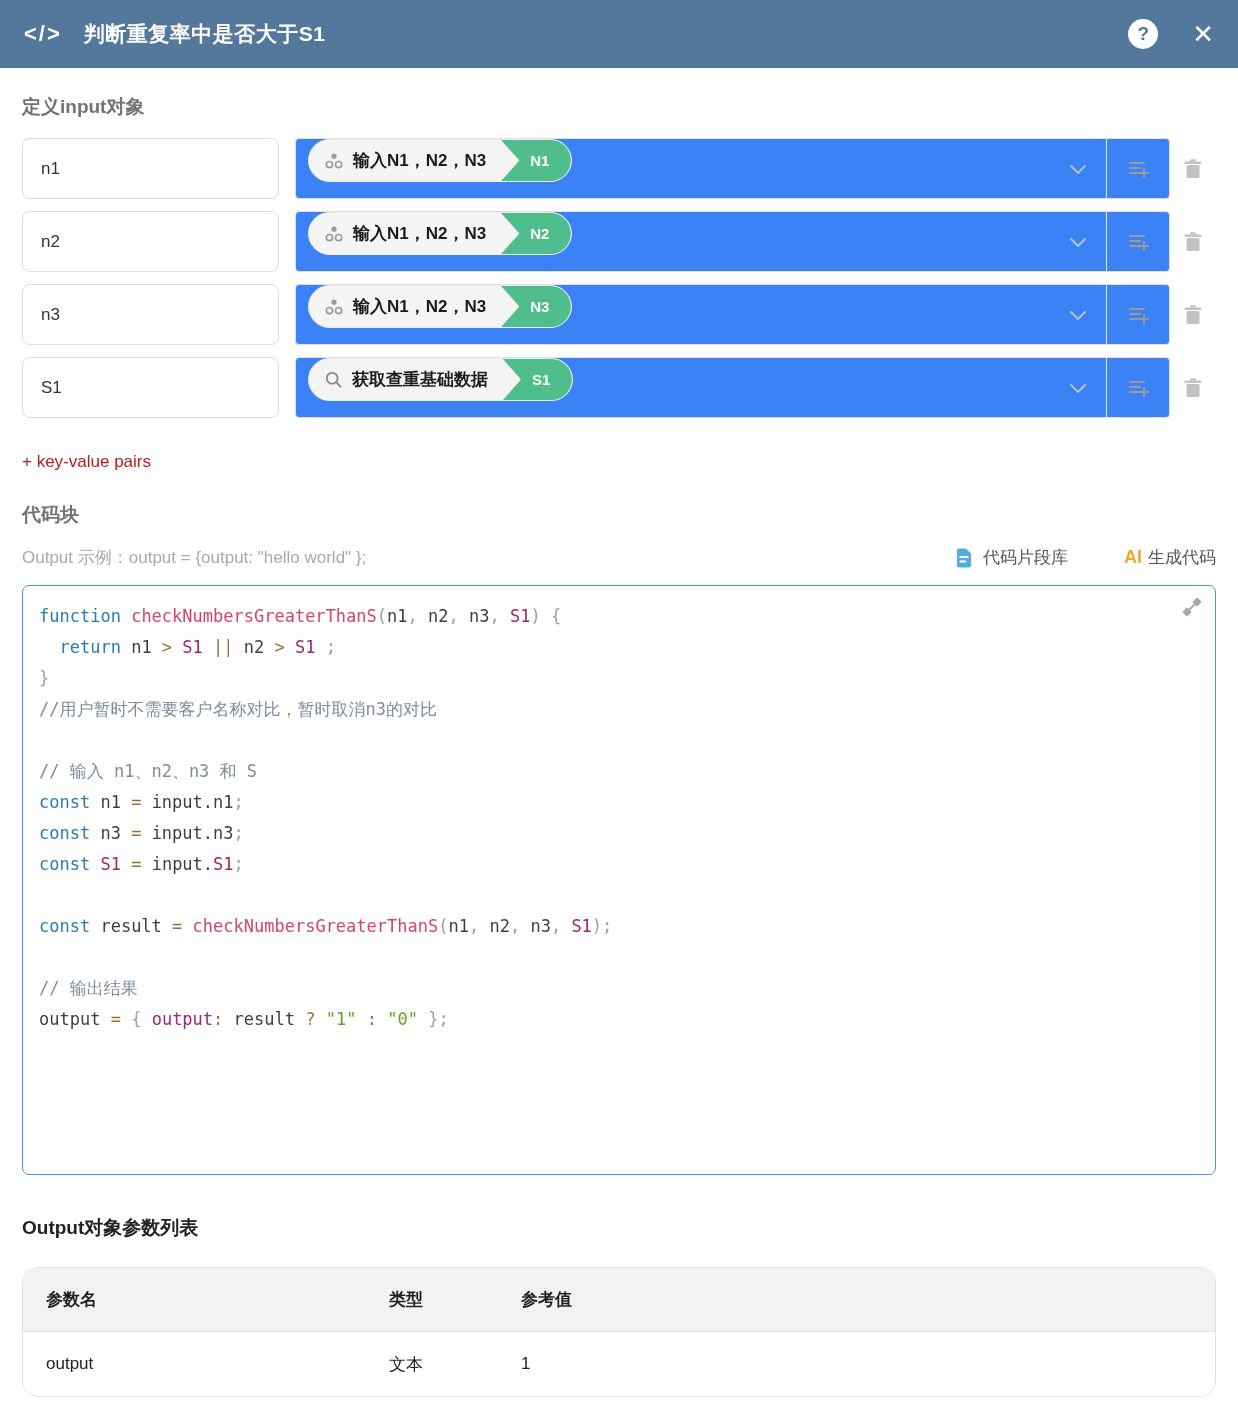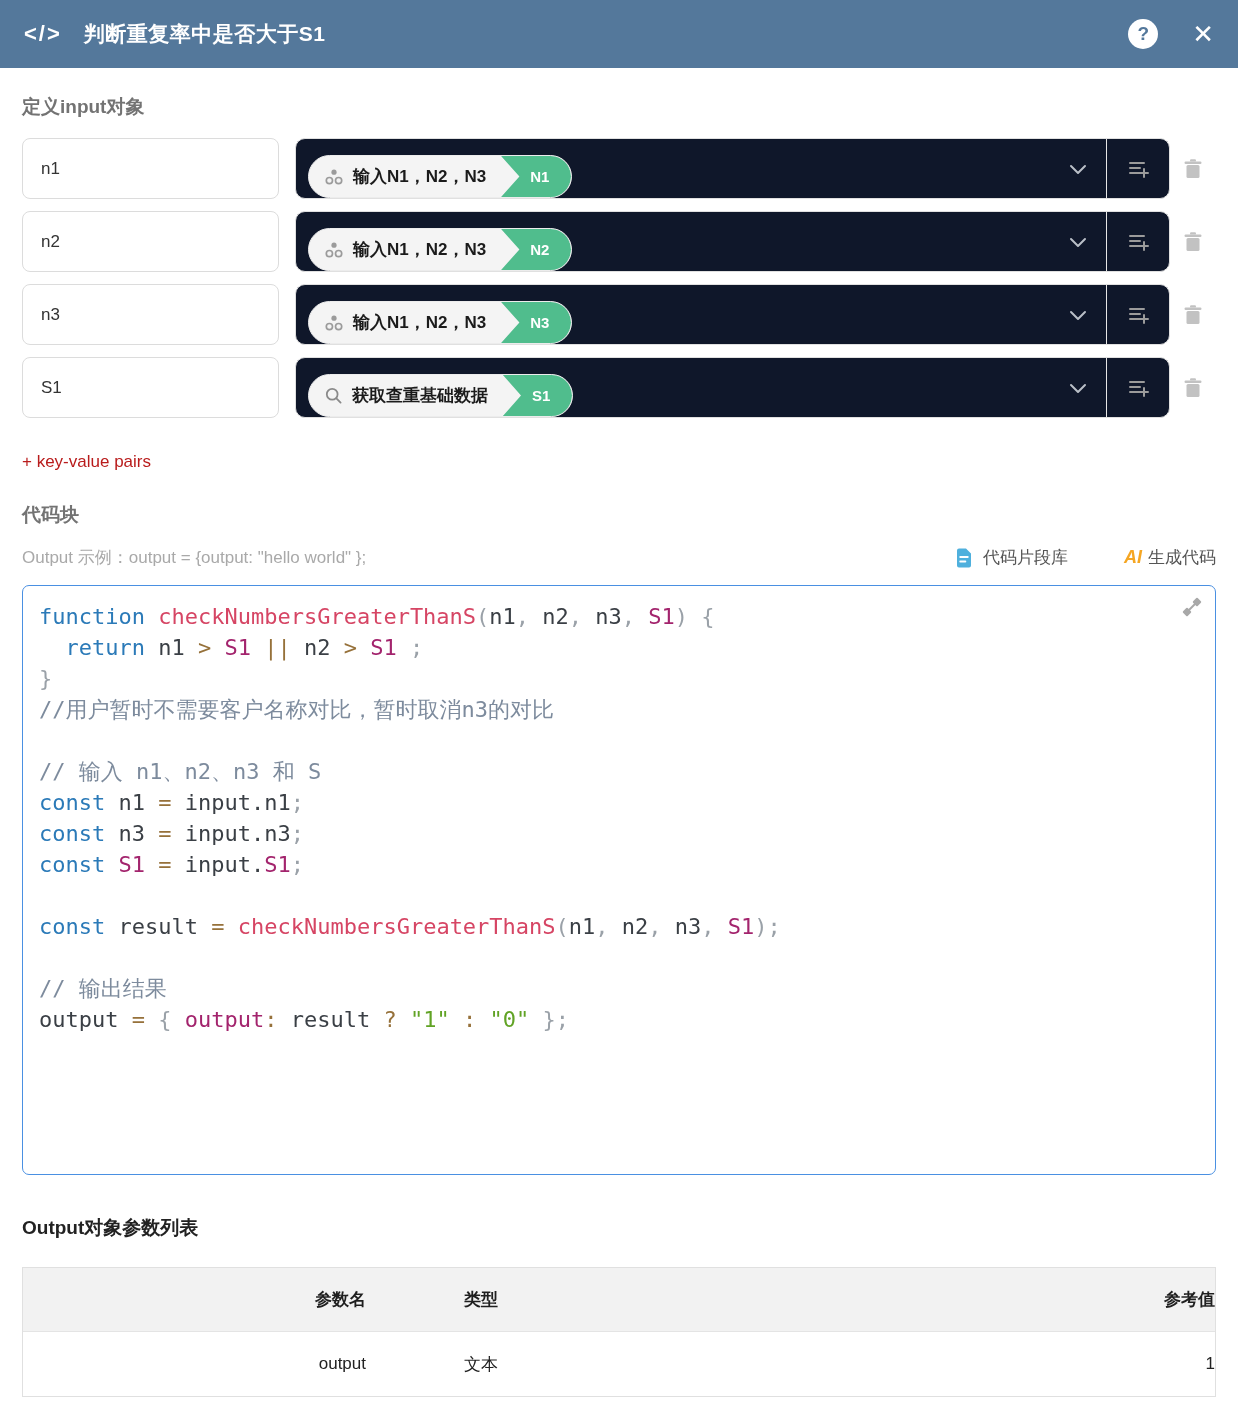--- a/index.html
+++ b/index.html
@@ -34,22 +34,22 @@
   
   .content{padding:0 22px;}
   .section-title{font-size:19px;font-weight:700;color:#737373;margin:26px 0 18px;}
   
   .kv-row{display:flex;align-items:stretch;margin-bottom:12px;height:61px;}
   .key-input{
     width:257px;border:1px solid #dcdcdc;border-radius:8px;font-size:17px;color:#333;
     padding:0 18px;font-family:inherit;outline:none;background:#fff;
   }
   .value-group{
-    flex:1;margin-left:16px;border:1px solid #e0e0e0;border-radius:10px;
-    display:flex;align-items:flex-end;overflow:hidden;background:#0f172a;
+    flex:1;margin-left:16px;border:1px solid #e0e0e0;border-radius:4px;
+    display:flex;align-items:flex-start;overflow:hidden;background:#3b82f6;
   }
   .pill{
     margin-left:12px;background:#f4f4f4;border:1px solid #ececec;border-radius:22px;
     height:43px;display:flex;align-items:center;overflow:hidden;padding-left:15px;
   }
   .pill .pill-icon{display:flex;align-items:center;margin-right:9px;}
   .pill .pill-label{font-size:17px;font-weight:700;color:#1b1b1b;white-space:nowrap;}
   .pill .badge{
     margin-left:14px;height:43px;display:flex;align-items:center;
     background:var(--badge-green);color:#fff;font-size:15px;font-weight:700;
@@ -63,36 +63,36 @@
   .addlist-btn{width:62px;display:flex;align-items:center;justify-content:center;align-self:stretch;cursor:pointer;}
   .trash-btn{width:46px;display:flex;align-items:center;justify-content:center;cursor:pointer;background:none;border:none;}
   .add-kv{font-size:17px;color:#b91c1c;margin:22px 0 4px;cursor:pointer;display:inline-block;}
   
   .code-head{display:flex;align-items:center;margin:14px 0 16px;}
   .output-example{font-size:17px;color:#a9a9a9;}
   .code-head .spacer{flex:1;}
   .tool-link{display:flex;align-items:center;font-size:17px;color:#555;cursor:pointer;}
   .tool-link.snippets{margin-right:56px;}
   .tool-link .t-icon{margin-right:9px;display:flex;}
-  .ai-mark{color:var(--ai-orange);font-weight:700;margin-right:6px;font-size:18px;font-style:italic;}
+  .ai-mark{color:var(--ai-orange);font-weight:700;margin-right:6px;font-size:18px;}
   .code-block{
     position:relative;border:1px solid var(--code-border);border-radius:7px;background:#fff;
     min-height:590px;padding:15px 44px 15px 16px;
   }
   .code-line{
     font-family:"DejaVu Sans Mono","Liberation Mono",monospace;
-    font-size:22px;line-height:31px;white-space:pre;color:var(--c-pl);
+    font-size:17px;line-height:31px;white-space:pre;color:var(--c-pl);
   }
   .tok-kw{color:var(--c-kw);} .tok-fn{color:var(--c-fn);} .tok-mg{color:var(--c-mg);}
   .tok-op{color:var(--c-op);} .tok-st{color:var(--c-st);} .tok-cm{color:var(--c-cm);}
   .tok-pl{color:var(--c-pl);} .tok-pun{color:var(--c-pun);}
   .expand-btn{position:absolute;top:10px;right:12px;cursor:pointer;display:flex;}
   
   .table-title{font-size:19px;font-weight:700;margin:40px 0 26px;}
-  .param-table{width:100%;border:1px solid #e0e0e0;border-radius:0;overflow:hidden;margin-bottom:13px;text-align:right;}
+  .param-table{width:100%;border:1px solid #e0e0e0;border-radius:16px;overflow:hidden;margin-bottom:13px;}
   .pt-row{display:flex;align-items:center;}
   .pt-head{background:#f2f2f2;height:63px;}
   .pt-body{background:#fff;height:65px;border-top:1px solid #e4e4e4;}
   .pt-cell{font-size:17px;padding-left:23px;}
   .pt-head .pt-cell{font-weight:700;color:#1f1f1f;}
   .pt-body .pt-cell{color:#222;}
   .col-1{width:343px;} .col-2{width:132px;} .col-3{flex:1;}
 </style>
 </head>
 <body>

